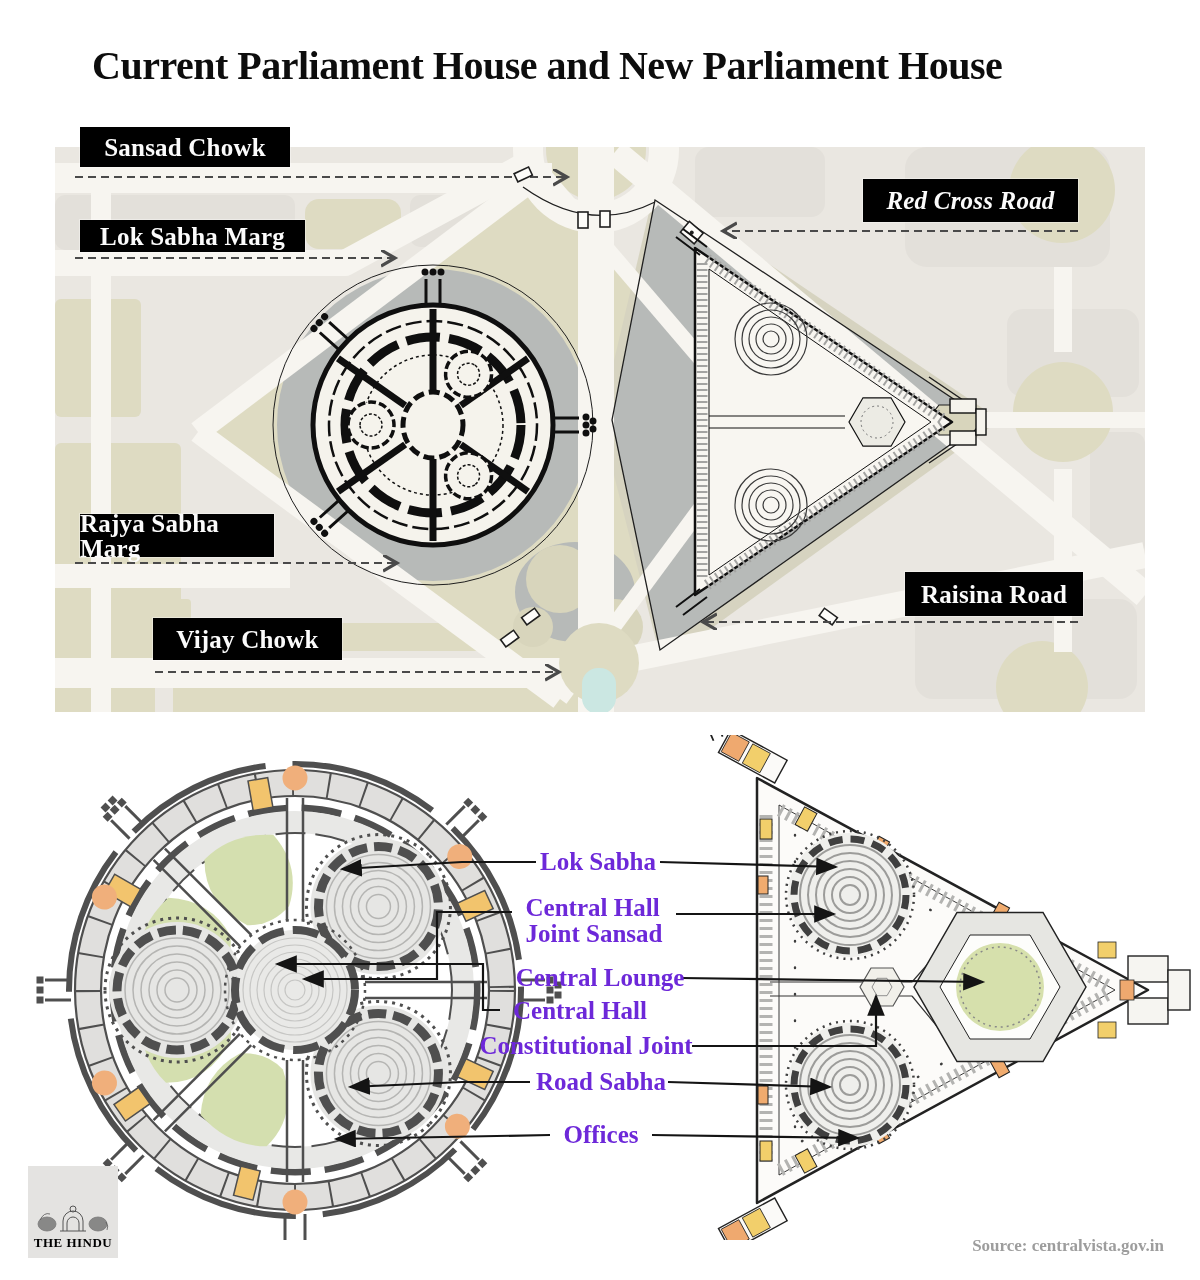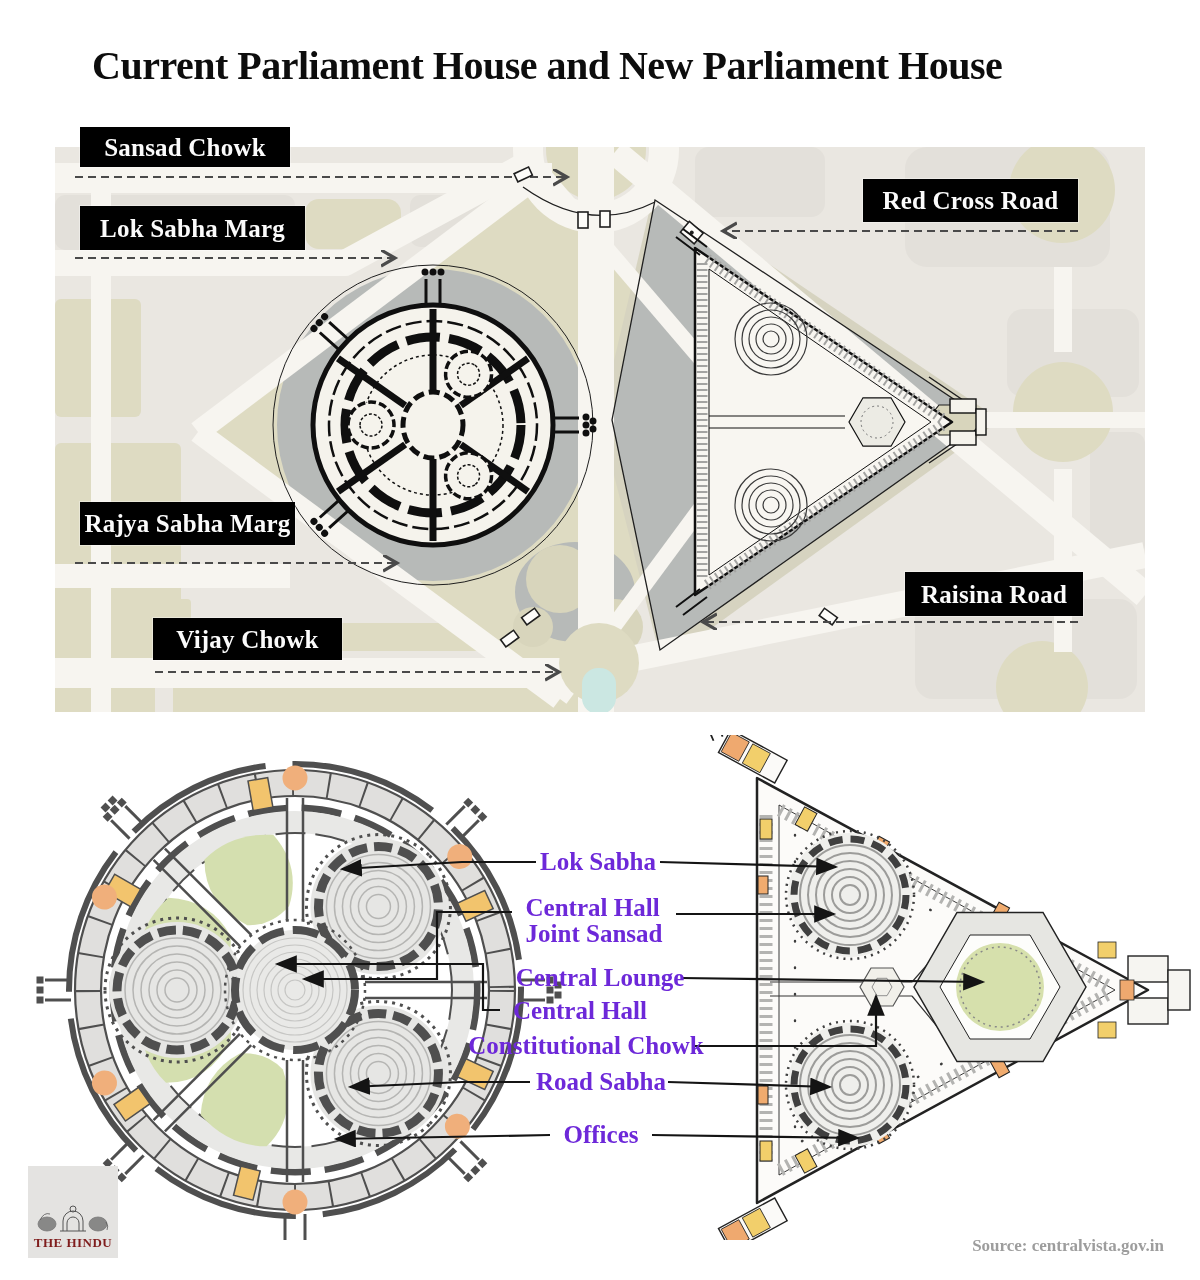--- a/index.html
+++ b/index.html
@@ -6,31 +6,31 @@
   .canvas{position:relative;width:1200px;height:1280px;background:#ffffff;overflow:hidden;
           font-family:"Liberation Serif",serif;}
   .page-title{position:absolute;left:92px;top:44px;width:1060px;
     font:800 40px/1.1 "Liberation Serif",serif;color:#0d0d0d;letter-spacing:-0.5px;}
   .map-wrap{position:absolute;left:55px;top:147px;width:1090px;height:565px;}
   .map-wrap svg{display:block;}
   .maplabel{position:absolute;background:#000000;color:#fbfbfb;
     font:700 25px/1 "Liberation Serif",serif;display:flex;align-items:center;justify-content:center;
     letter-spacing:.2px;box-shadow:0 0 0 1px rgba(255,255,255,.35);}
   .lb-sansad{left:80px;top:127px;width:210px;height:40px;}
-  .lb-lsm{left:80px;top:206px;width:225px;height:44px;}
-  .lb-rcr{left:863px;top:179px;width:215px;height:43px;}
-  .lb-rsm{left:80px;top:502px;width:215px;height:43px;}
+  .lb-lsm{left:80px;top:220px;width:225px;height:32px;}
+  .lb-rcr{left:863px;top:179px;width:215px;height:43px;font-style:italic;}
+  .lb-rsm{left:80px;top:514px;width:194px;height:43px;}
   .lb-vc{left:153px;top:618px;width:189px;height:42px;}
   .lb-rr{left:905px;top:572px;width:178px;height:44px;}
   .plans-wrap{position:absolute;left:0;top:735px;width:1200px;height:505px;}
   .ann{position:absolute;transform:translateX(-50%);font:700 25px/1.05 "Liberation Serif",serif;
     color:#6d28d9;text-align:left;white-space:nowrap;}
   .logo{position:absolute;left:28px;top:1166px;width:90px;height:92px;background:#e4e3e1;
     display:flex;flex-direction:column;align-items:center;justify-content:flex-end;padding-bottom:9px;box-sizing:border-box;}
-  .logo-text{font:700 13px/1 "Liberation Serif",serif;color:#7f1d1d;letter-spacing:.5px;}
+  .logo-text{font:700 13px/1 "Liberation Serif",serif;color:#000000;letter-spacing:.5px;}
   .source{position:absolute;right:36px;top:1237px;font:700 17px/1 "Liberation Serif",serif;color:#9d9d9d;}
 </style>
 </head>
 <body>
 
 <div class="canvas">
 
   <div class="page-title">Current Parliament House and New Parliament House</div>
 
   <div class="map-wrap">
@@ -586,21 +586,21 @@
     </svg>
   </div>
 
   <div class="ann" style="left:598px;top:849px">Lok Sabha</div>
   <div class="ann" style="left:594px;top:895px">
     <span>Central Hall</span><br>
     <span>Joint Sansad</span>
   </div>
   <div class="ann" style="left:600px;top:965px">Central Lounge</div>
   <div class="ann" style="left:580px;top:998px">Central Hall</div>
-  <div class="ann" style="left:586px;top:1033px">Constitutional Chowk</div>
+  <div class="ann" style="left:586px;top:1033px">Constitutional Joint</div>
   <div class="ann" style="left:601px;top:1069px">Road Sabha</div>
   <div class="ann" style="left:601px;top:1122px">Offices</div>
 
   <div class="logo">
     <svg width="74" height="34" viewBox="0 0 74 34">
       <g fill="#6a6a6a" stroke="#555" stroke-width="0.8">
         <ellipse cx="11" cy="22" rx="9" ry="7" opacity="0.75"></ellipse>
         <path d="M4,18 q4,-8 10,-6" fill="none"></path>
         <ellipse cx="62" cy="22" rx="9" ry="7" opacity="0.75"></ellipse>
         <path d="M70,20 q3,4 1,8" fill="none"></path>

